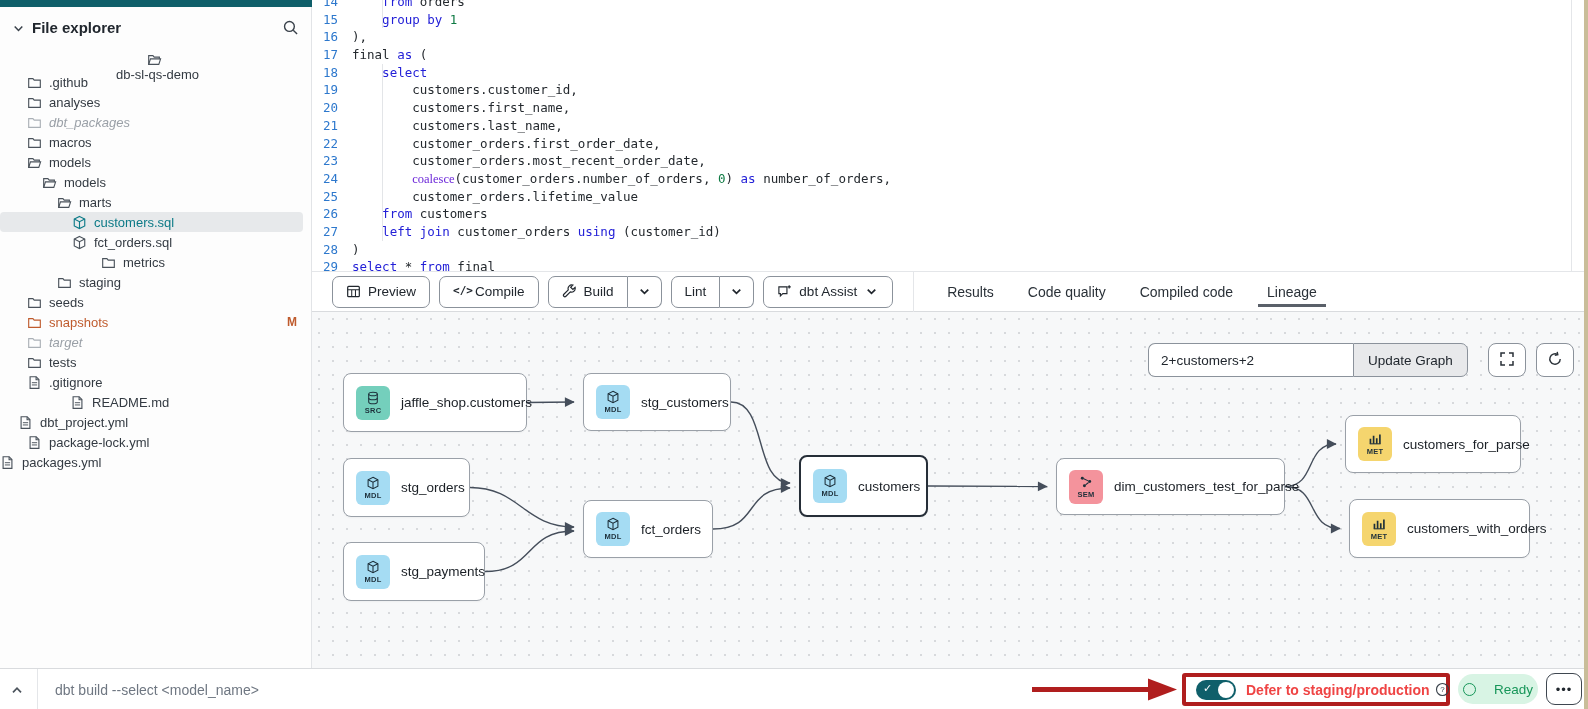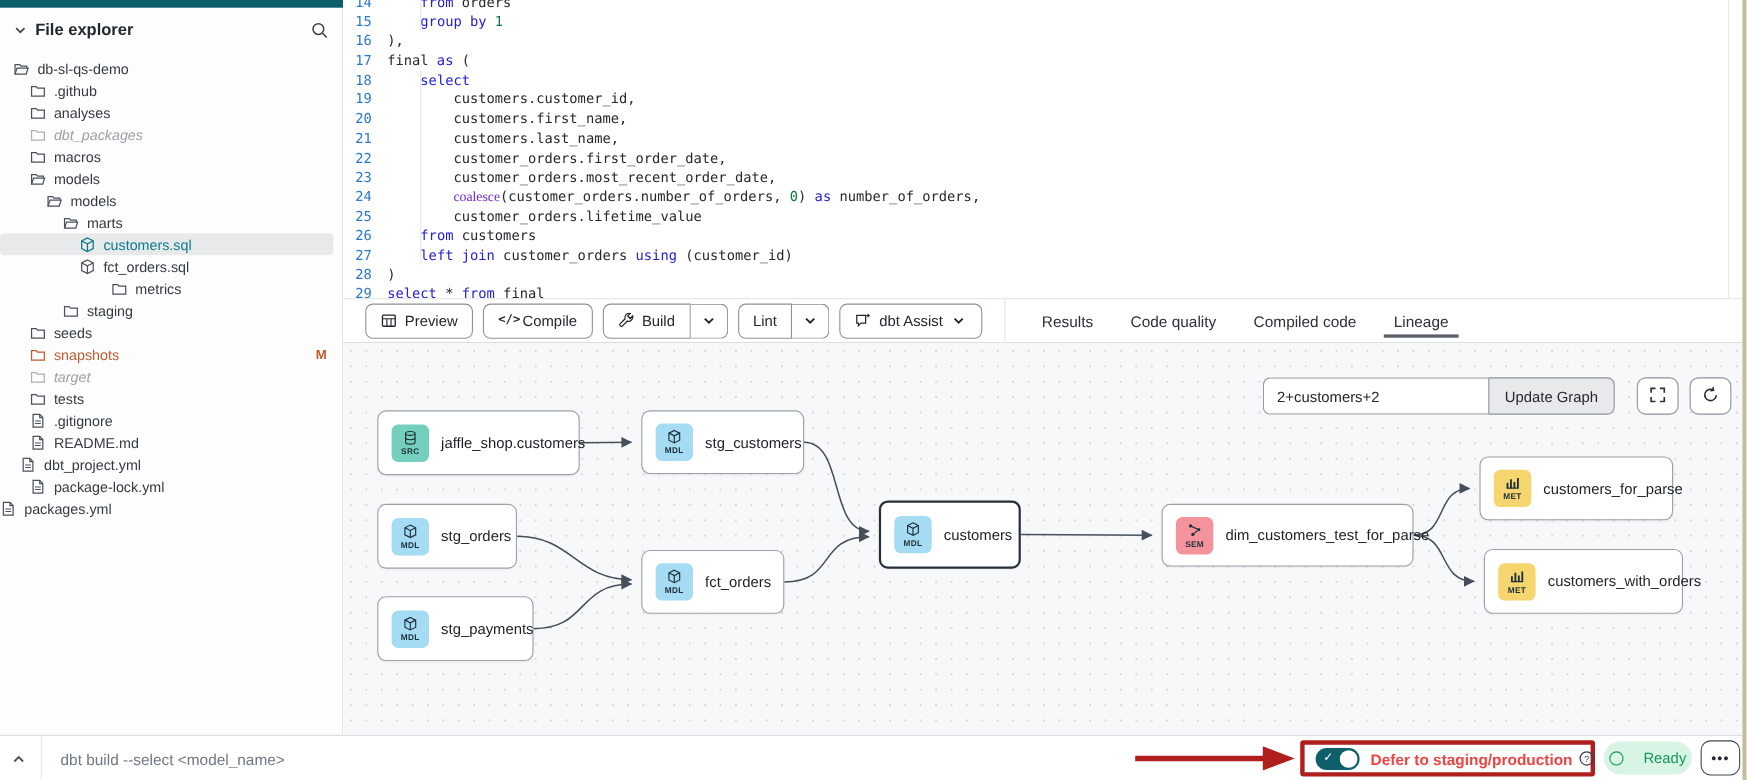--- a/index.html
+++ b/index.html
@@ -112,21 +112,21 @@
       <span class="title">File explorer</span>
       <span class="spacer"></span>
       <span class="search">
         <svg viewBox="0 0 16 16">
             <circle cx="7" cy="7" r="4.6" fill="none" stroke="currentColor" stroke-width="1.3"></circle>
             <path d="M10.6 10.6L14.2 14.2" stroke="currentColor" stroke-width="1.3"></path>
           </svg>
       </span>
     </div>
     <ul class="tree" id="tree">
-        <li class="" style="padding-left: 12px;">
+        <li class="" style="padding-left: 12px; flex-direction: column;">
           <span class="ticon">
             <svg viewBox="0 0 16 16">
               <path d="M1.8 13.2V3.9h4.5l1.4 1.6h5.5v1.8" fill="none" stroke="currentColor" stroke-width="1.2"></path>
               <path d="M3.7 7.3h10.8l-1.9 5.9H1.8z" fill="none" stroke="currentColor" stroke-width="1.2"></path>
             </svg>
           </span>
           <span class="lbl">db-sl-qs-demo</span>
         </li>
         <li class="" style="padding-left: 27px;">
           <span class="ticon">
@@ -257,21 +257,21 @@
         <li class="" style="padding-left: 27px;">
           <span class="ticon">
             <svg viewBox="0 0 16 16">
               <path d="M3.3 1.8h6.4l3 3v9.4H3.3z" fill="none" stroke="currentColor" stroke-width="1.2"></path>
               <path d="M9.7 1.8v3.2h3" fill="none" stroke="currentColor" stroke-width="1.2"></path>
               <path d="M5.2 8.2h5.6M5.2 10.6h5.6" stroke="currentColor" stroke-width="1"></path>
             </svg>
           </span>
           <span class="lbl">.gitignore</span>
         </li>
-        <li class="" style="padding-left: 27px;">
+        <li class="" style="padding-left: 27px; margin-left: 43px;">
           <span class="ticon">
             <svg viewBox="0 0 16 16">
               <path d="M3.3 1.8h6.4l3 3v9.4H3.3z" fill="none" stroke="currentColor" stroke-width="1.2"></path>
               <path d="M9.7 1.8v3.2h3" fill="none" stroke="currentColor" stroke-width="1.2"></path>
               <path d="M5.2 8.2h5.6M5.2 10.6h5.6" stroke="currentColor" stroke-width="1"></path>
             </svg>
           </span>
           <span class="lbl">README.md</span>
         </li>
         <li class="" style="padding-left: 18px;">

